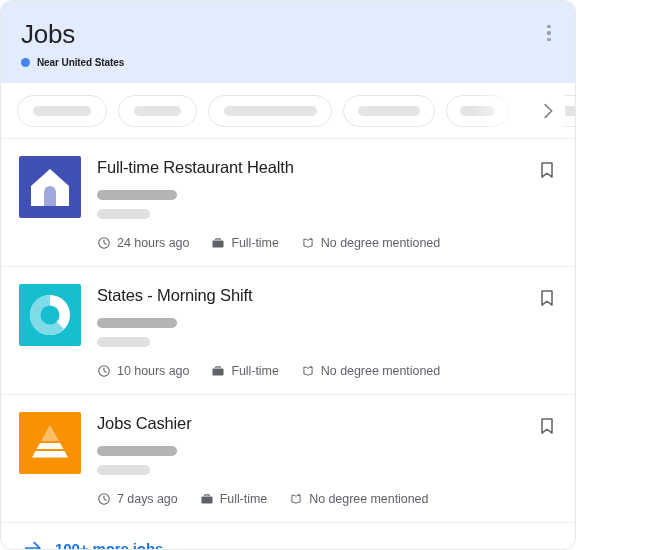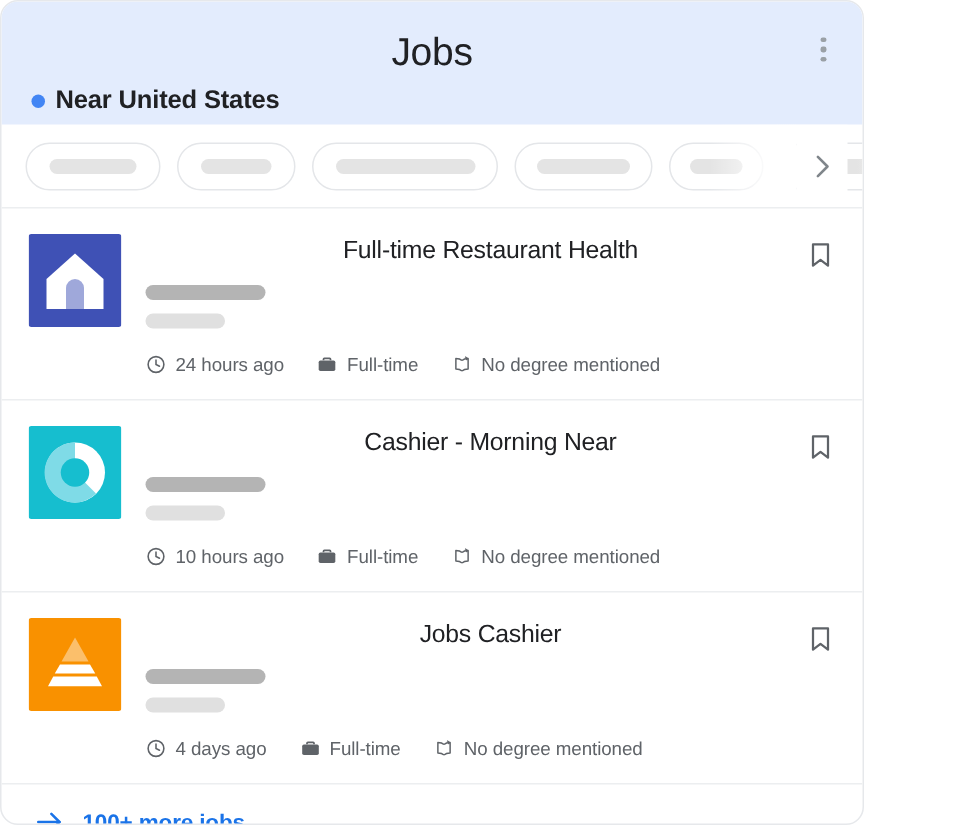--- a/index.html
+++ b/index.html
@@ -11,21 +11,20 @@
   }
 
   .widget {
     position: relative;
     width: 576px;
     height: 550px;
     background: #ffffff;
     border: 1px solid #e6e8eb;
     border-radius: 12px;
     overflow: hidden;
-    text-align: center;
   }
 
   
   .header {
     background: #e3ecfd;
     padding: 18px 20px 16px 20px;
     height: 82px;
     position: relative;
   }
   .header-title {
@@ -41,21 +40,21 @@
     gap: 7px;
     margin-top: 8px;
   }
   .loc-dot {
     width: 9px; height: 9px;
     border-radius: 50%;
     background: #4285f4;
     flex: none;
   }
   .header-sub-text {
-    font-size: 17px;
+    font-size: 10px;
     color: #202124;
     font-weight: 600;
     letter-spacing: -0.1px;
   }
   .kebab {
     position: absolute;
     top: 20px; right: 16px;
     width: 20px; height: 24px;
     display: flex; flex-direction: column;
     align-items: center; justify-content: center;
@@ -293,21 +292,21 @@
   <div class="job-card">
     <div class="logo">
       <svg viewBox="0 0 62 62">
         <rect width="62" height="62" fill="#16becf"></rect>
         <circle cx="31" cy="31" r="20" fill="#ffffff"></circle>
         <path d="M31 11 A20 20 0 1 0 45 45 L31 31 Z" fill="#7fdbe7"></path>
         <circle cx="31" cy="31" r="9.5" fill="#16becf"></circle>
       </svg>
     </div>
     <div class="job-body">
-      <div class="job-title">Cashier - Morning Near</div>
+      <div class="job-title">States - Morning Shift</div>
       <div class="sk sk-a"></div>
       <div class="sk sk-b"></div>
       <div class="meta-row">
         <div class="meta-item">
           <span class="meta-icon">
             <svg viewBox="0 0 24 24" fill="none" stroke="#5f6368" stroke-width="1.8" stroke-linecap="round">
                 <circle cx="12" cy="12" r="9"></circle>
                 <polyline points="12 7 12 12 16 14"></polyline>
               </svg>
           </span>
@@ -355,21 +354,21 @@
       <div class="sk sk-a"></div>
       <div class="sk sk-b"></div>
       <div class="meta-row">
         <div class="meta-item">
           <span class="meta-icon">
             <svg viewBox="0 0 24 24" fill="none" stroke="#5f6368" stroke-width="1.8" stroke-linecap="round">
                 <circle cx="12" cy="12" r="9"></circle>
                 <polyline points="12 7 12 12 16 14"></polyline>
               </svg>
           </span>
-          <span class="meta-text">4 days ago</span>
+          <span class="meta-text">7 days ago</span>
         </div>
         <div class="meta-item">
           <span class="meta-icon">
             <svg viewBox="0 0 24 24" fill="#5f6368">
                 <path d="M9 4h6a2 2 0 0 1 2 2v1h-2V6H9v1H7V6a2 2 0 0 1 2-2z"></path>
                 <rect x="2.5" y="7.5" width="19" height="12" rx="2"></rect>
               </svg>
           </span>
           <span class="meta-text">Full-time</span>
         </div>

